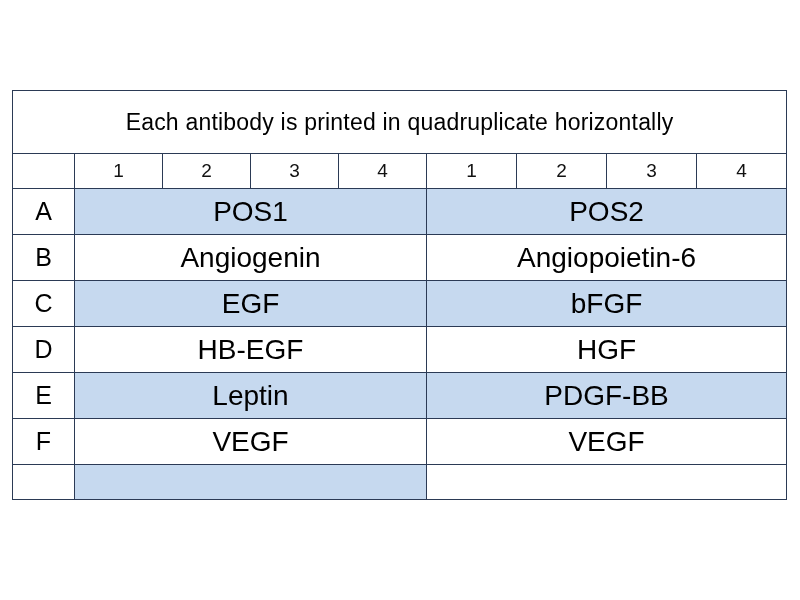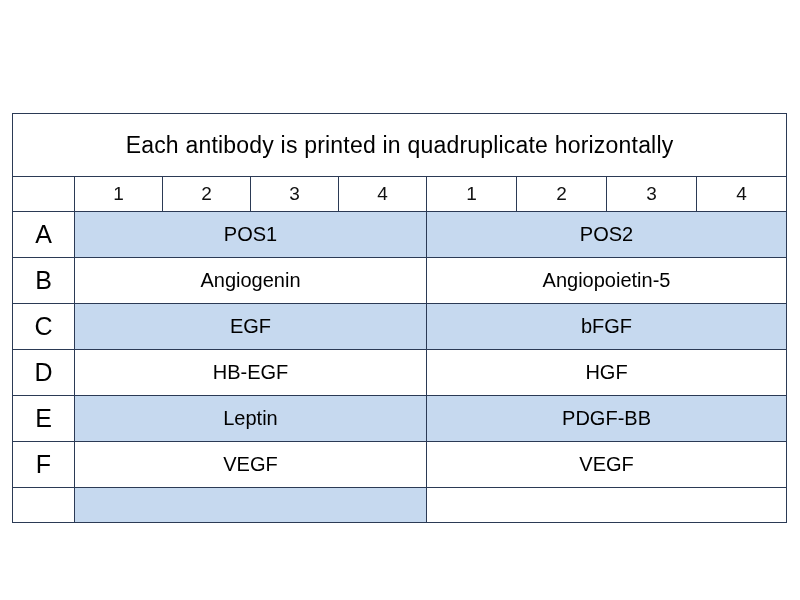--- a/index.html
+++ b/index.html
@@ -13,21 +13,21 @@
   #page {
     position: relative;
     width: 800px;
     height: 600px;
     background: #ffffff;
     overflow: hidden;
   }
   .array-table {
     position: absolute;
     left: 12px;
-    top: 113px;
+    top: 90px;
     width: 775px;
     border-collapse: collapse;
     table-layout: fixed;
   }
   .array-table td {
     border: 1px solid #2b3a55;
     padding: 0;
     text-align: center;
     vertical-align: middle;
     font-family: "Liberation Sans", sans-serif;
@@ -44,21 +44,21 @@
     height: 34px;
     font-size: 19px;
     color: #111111;
   }
   .rowlabel {
     width: 62px;
     font-size: 25px;
     height: 45px;
   }
   .analyte {
-    font-size: 20px;
+    font-size: 28px;
     height: 45px;
     white-space: nowrap;
   }
   .shade {
     background: #c6d9ef;
   }
   .plain {
     background: #ffffff;
   }
   .blank-left {
@@ -104,21 +104,21 @@
 
       <tr>
         <td class="rowlabel plain">A</td>
         <td class="analyte shade" colspan="4">POS1</td>
         <td class="analyte shade thickleft" colspan="4">POS2</td>
       </tr>
 
       <tr>
         <td class="rowlabel plain">B</td>
         <td class="analyte plain" colspan="4">Angiogenin</td>
-        <td class="analyte plain thickleft" colspan="4">Angiopoietin-5</td>
+        <td class="analyte plain thickleft" colspan="4">Angiopoietin-6</td>
       </tr>
 
       <tr>
         <td class="rowlabel plain">C</td>
         <td class="analyte shade" colspan="4">EGF</td>
         <td class="analyte shade thickleft" colspan="4">bFGF</td>
       </tr>
 
       <tr>
         <td class="rowlabel plain">D</td>

